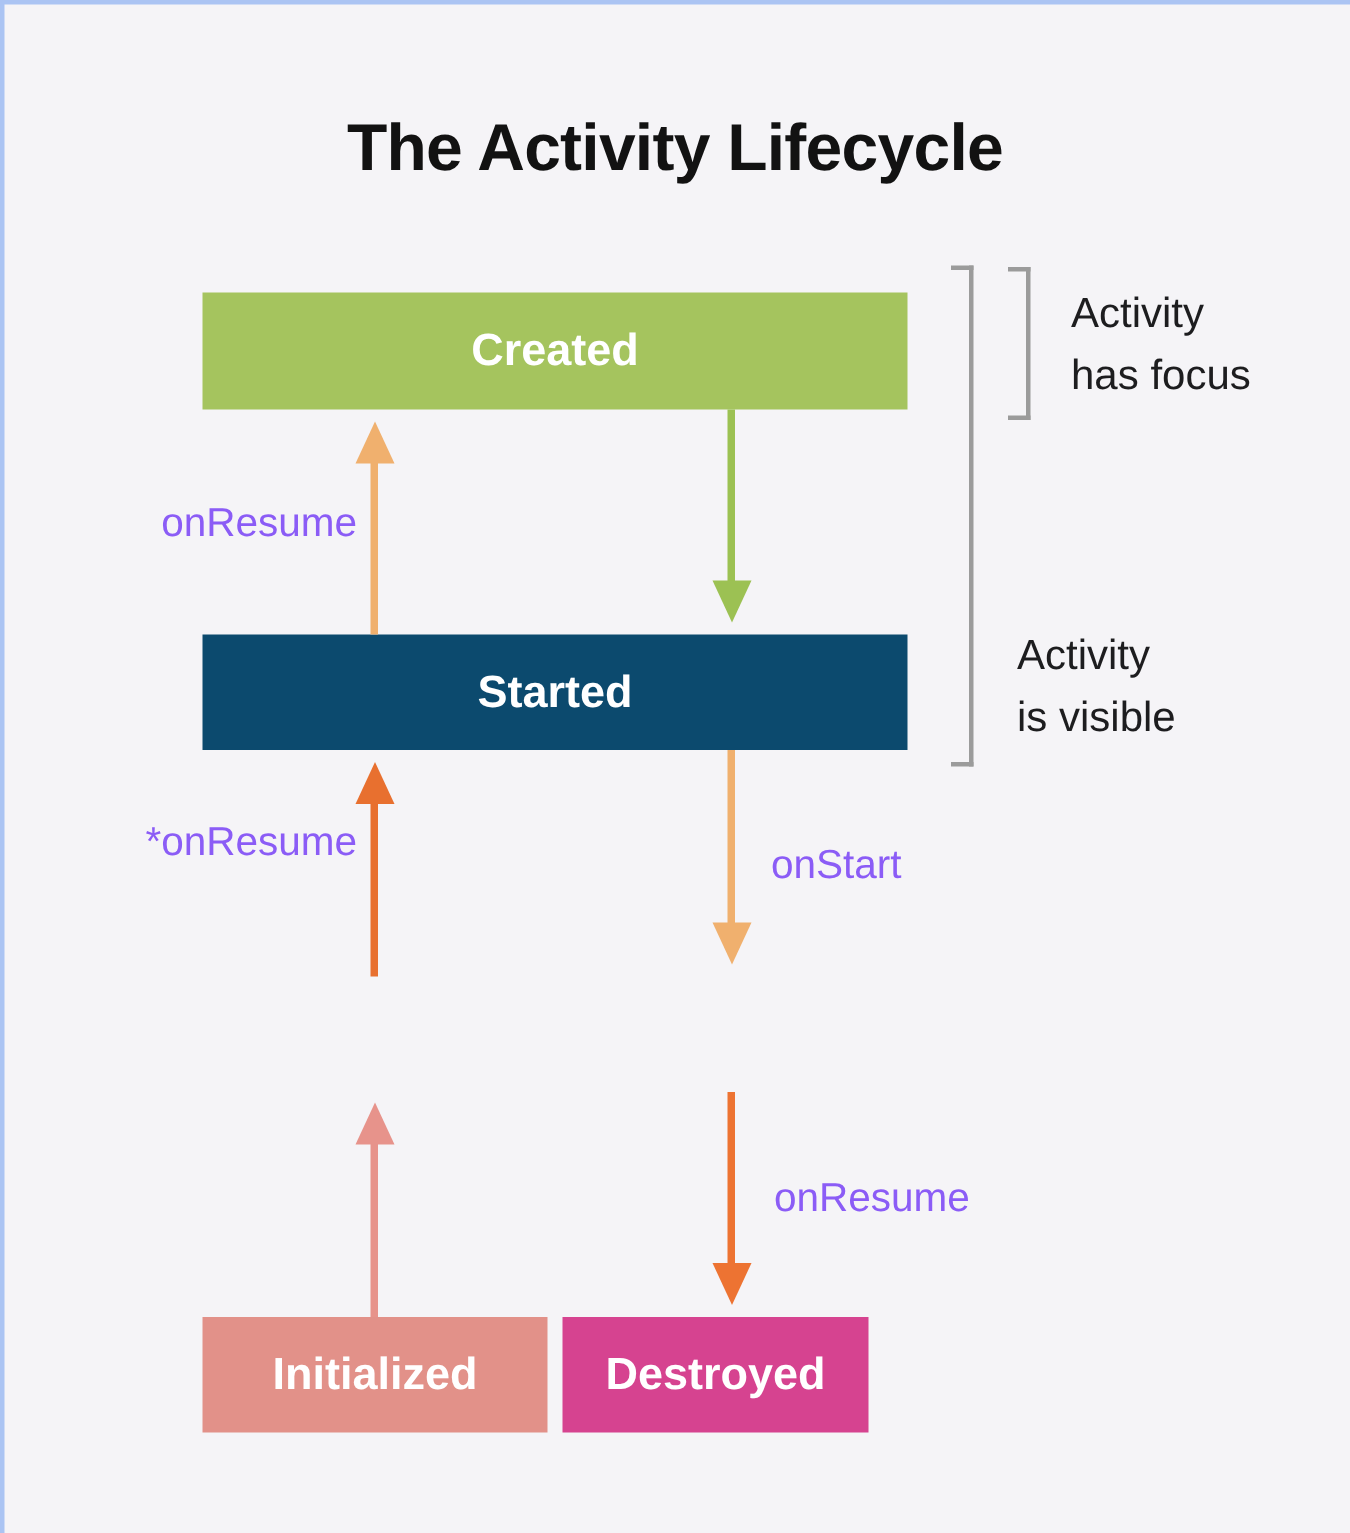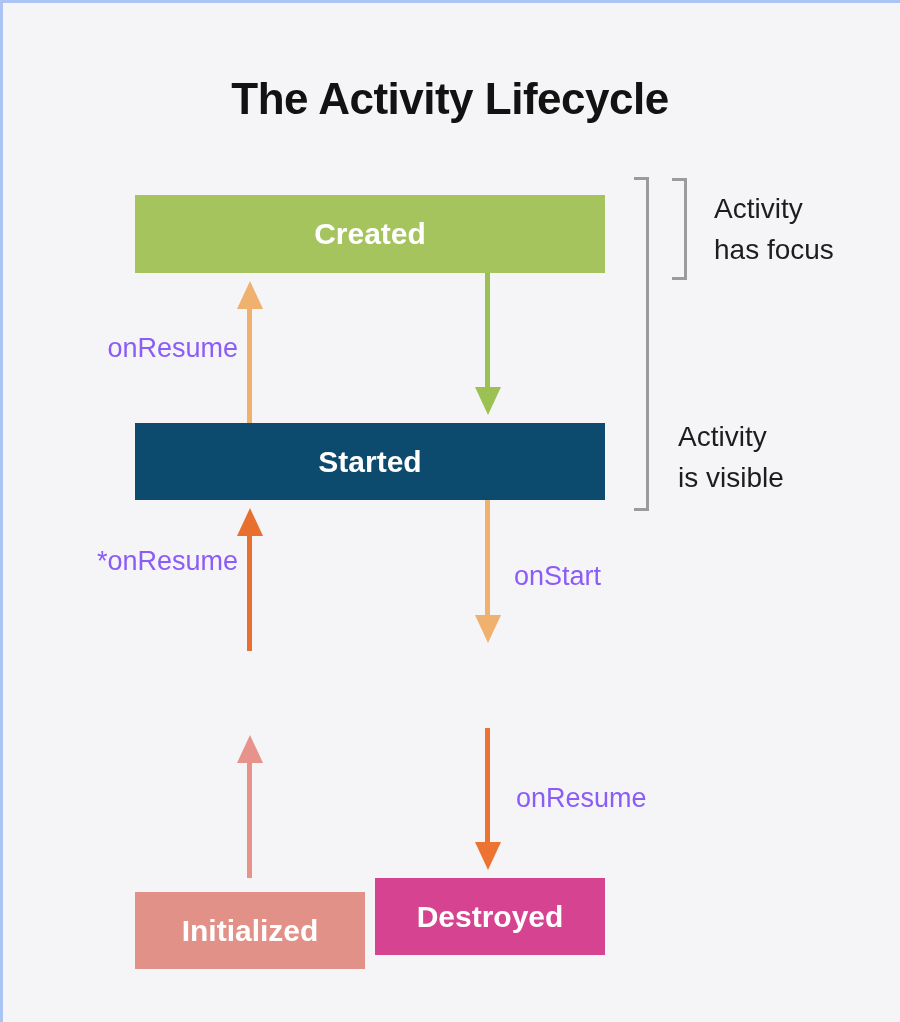--- a/index.html
+++ b/index.html
@@ -20,21 +20,21 @@
   }
 
   .state{
     position:absolute;display:flex;align-items:center;justify-content:center;
     color:#ffffff;font-weight:700;font-size:30px;
   }
   .state--resumed{left:135px;top:195px;width:470px;height:78px;}
   .state--started{left:135px;top:423px;width:470px;height:77px;}
   .state--created{left:135px;top:651px;width:470px;height:77px;}
   .state--initialized{left:135px;top:878px;width:230px;height:77px;}
-  .state--destroyed{left:375px;top:878px;width:230px;height:77px;}
+  .state--destroyed{left:375px;top:878px;width:204px;height:77px;}
 
   .stem{position:absolute;width:5px;}
   .head{position:absolute;width:0;height:0;
     border-left:13px solid transparent;border-right:13px solid transparent;}
   .head--up{border-bottom-width:28px;border-bottom-style:solid;border-bottom-color:#000;}
   .head--down{border-top-width:28px;border-top-style:solid;border-top-color:#000;}
 
   
   .stem--onresume{left:247px;top:305px;height:118px;}
   .head--onresume{left:237px;top:281px;}
@@ -81,21 +81,21 @@
   <div class="frame-left" style="background-color: rgb(171, 196, 243);"></div>
 
   <div class="title">The Activity Lifecycle</div>
 
   <div class="state state--resumed" style="background-color: rgb(165, 196, 94);">
     <span>Created</span>
   </div>
   <div class="state state--started" style="background-color: #0c4a6e;">
     <span>Started</span>
   </div>
-  <div class="state state--initialized" style="background-color: rgb(226, 145, 137); margin-top: 14px;">
+  <div class="state state--initialized" style="background-color: rgb(226, 145, 137);">
     <span>Initialized</span>
   </div>
   <div class="state state--destroyed" style="background-color: rgb(214, 67, 144);">
     <span>Destroyed</span>
   </div>
 
   <div class="stem stem--onresume" style="background-color: rgb(240, 176, 110);"></div>
   <div class="head head--up head--onresume" style="border-bottom-color: rgb(240, 176, 110);"></div>
 
   <div class="stem stem--onpause" style="background-color: rgb(156, 193, 83);"></div>

